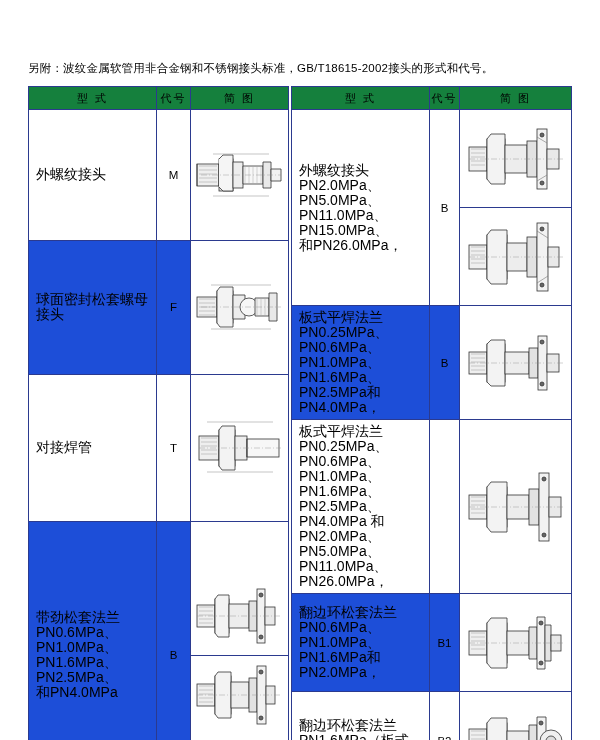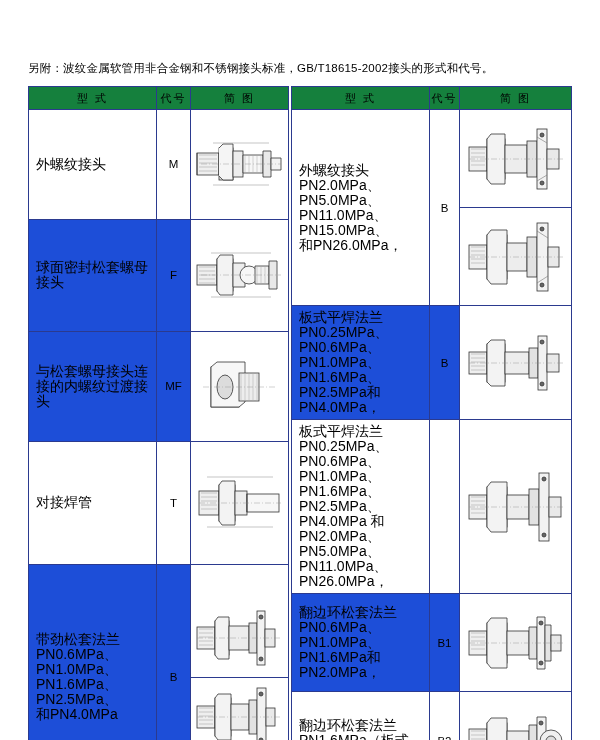--- a/index.html
+++ b/index.html
@@ -157,36 +157,20 @@
                 <path d="M64 27 v18 M68 27 v18 M72 27 v18" stroke="#aaa" stroke-width="0.5"></path>
                 <path d="M76 22 h8 v28 h-8z" fill="#e9e9e9"></path>
                 <path d="M18 14 h60 M18 58 h60" stroke="#888" stroke-width="0.5"></path>
                 <path d="M8 36 h80" stroke="#888" stroke-width="0.4" stroke-dasharray="6 2 1 2"></path>
               </g>
             </svg>
           </td>
         </tr>
 
 
-        <tr style="height:78px">
-          <td class="cell-text tint" style="white-space:pre-line">与松套螺母接头连接的内螺纹过渡接头</td>
-          <td class="code-cell tint">MF</td>
-          <td class="fig-cell white">
-            <svg class="fig" width="94" height="70" viewBox="0 0 94 70">
-              <g fill="none" stroke="#333" stroke-width="0.8">
-                <rect x="18" y="16" width="28" height="40" fill="#f0f0f0"></rect>
-                <path d="M18 16 l6 -5 h28 v40 l-6 5 h-28z" fill="#f7f7f7"></path>
-                <rect x="46" y="22" width="20" height="28" fill="#ededed"></rect>
-                <path d="M48 22 v28 M52 22 v28 M56 22 v28 M60 22 v28 M64 22 v28" stroke="#aaa" stroke-width="0.5"></path>
-                <ellipse cx="32" cy="36" rx="8" ry="12" fill="#dcdcdc"></ellipse>
-                <path d="M10 36 h74" stroke="#888" stroke-width="0.4" stroke-dasharray="6 2 1 2"></path>
-              </g>
-            </svg>
-          </td>
-        </tr>
 
         <tr style="height:88px">
           <td class="cell-text white" style="white-space:pre-line">对接焊管</td>
           <td class="code-cell white">T</td>
           <td class="fig-cell white">
             <svg class="fig" width="94" height="80" viewBox="0 0 94 80">
               <g fill="none" stroke="#333" stroke-width="0.8">
                 <rect x="6" y="28" width="20" height="24" fill="#efefef"></rect>
                 <path d="M8 30 h16 M8 34 h16 M8 38 h16 M8 42 h16 M8 46 h16" stroke="#999" stroke-width="0.5"></path>
                 <rect x="26" y="22" width="16" height="36" fill="#e6e6e6"></rect>

